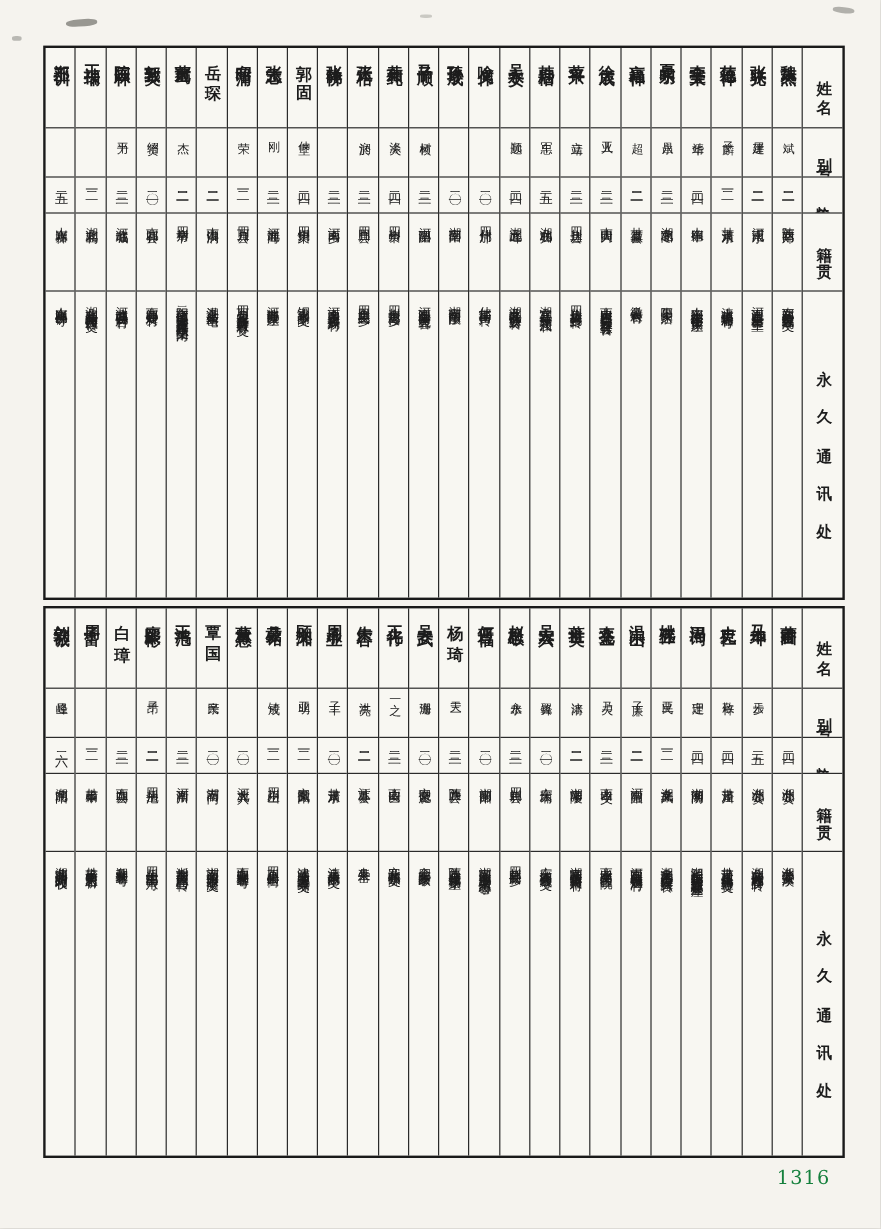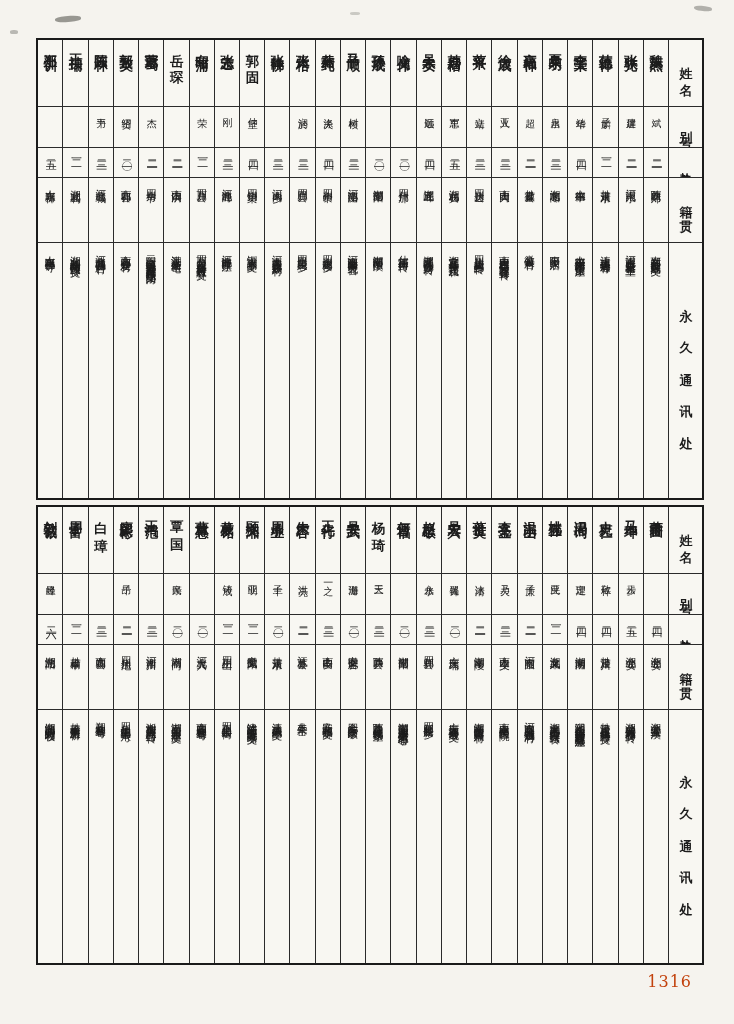--- a/index.html
+++ b/index.html
@@ -59,21 +59,21 @@
   .header-col .cell{align-items:center;}
   .header-col .vtext{font-weight:bold;font-size:13px;line-height:14px;}
   .header-col .c-name .vtext{letter-spacing:16px;}
   .header-col .c-alias .vtext{letter-spacing:6px;}
   .header-col .c-age .vtext{letter-spacing:0px;font-size:12px;}
   .header-col .c-native .vtext{letter-spacing:14px;}
   .header-col .c-addr .vtext{letter-spacing:32px;padding-top:14px;}
   .page-number{
     position:absolute;right:42px;top:972px;
     font-family:"DejaVu Serif",serif;
-    font-size:16px;letter-spacing:1px;color:#c2410c;
+    font-size:16px;letter-spacing:1px;color:#15803d;
   }
   
   .smudge{position:absolute;background:#4a4a45;border-radius:40%;opacity:.55;}
   .sm1{left:55px;top:16px;width:26px;height:6px;transform:rotate(-4deg);}
   .sm2{left:694px;top:6px;width:18px;height:5px;transform:rotate(6deg);opacity:.4;}
   .sm3{left:10px;top:30px;width:8px;height:4px;opacity:.35;}
   .sm4{left:350px;top:12px;width:10px;height:3px;opacity:.25;}
 </style>
 </head>
 <body>

